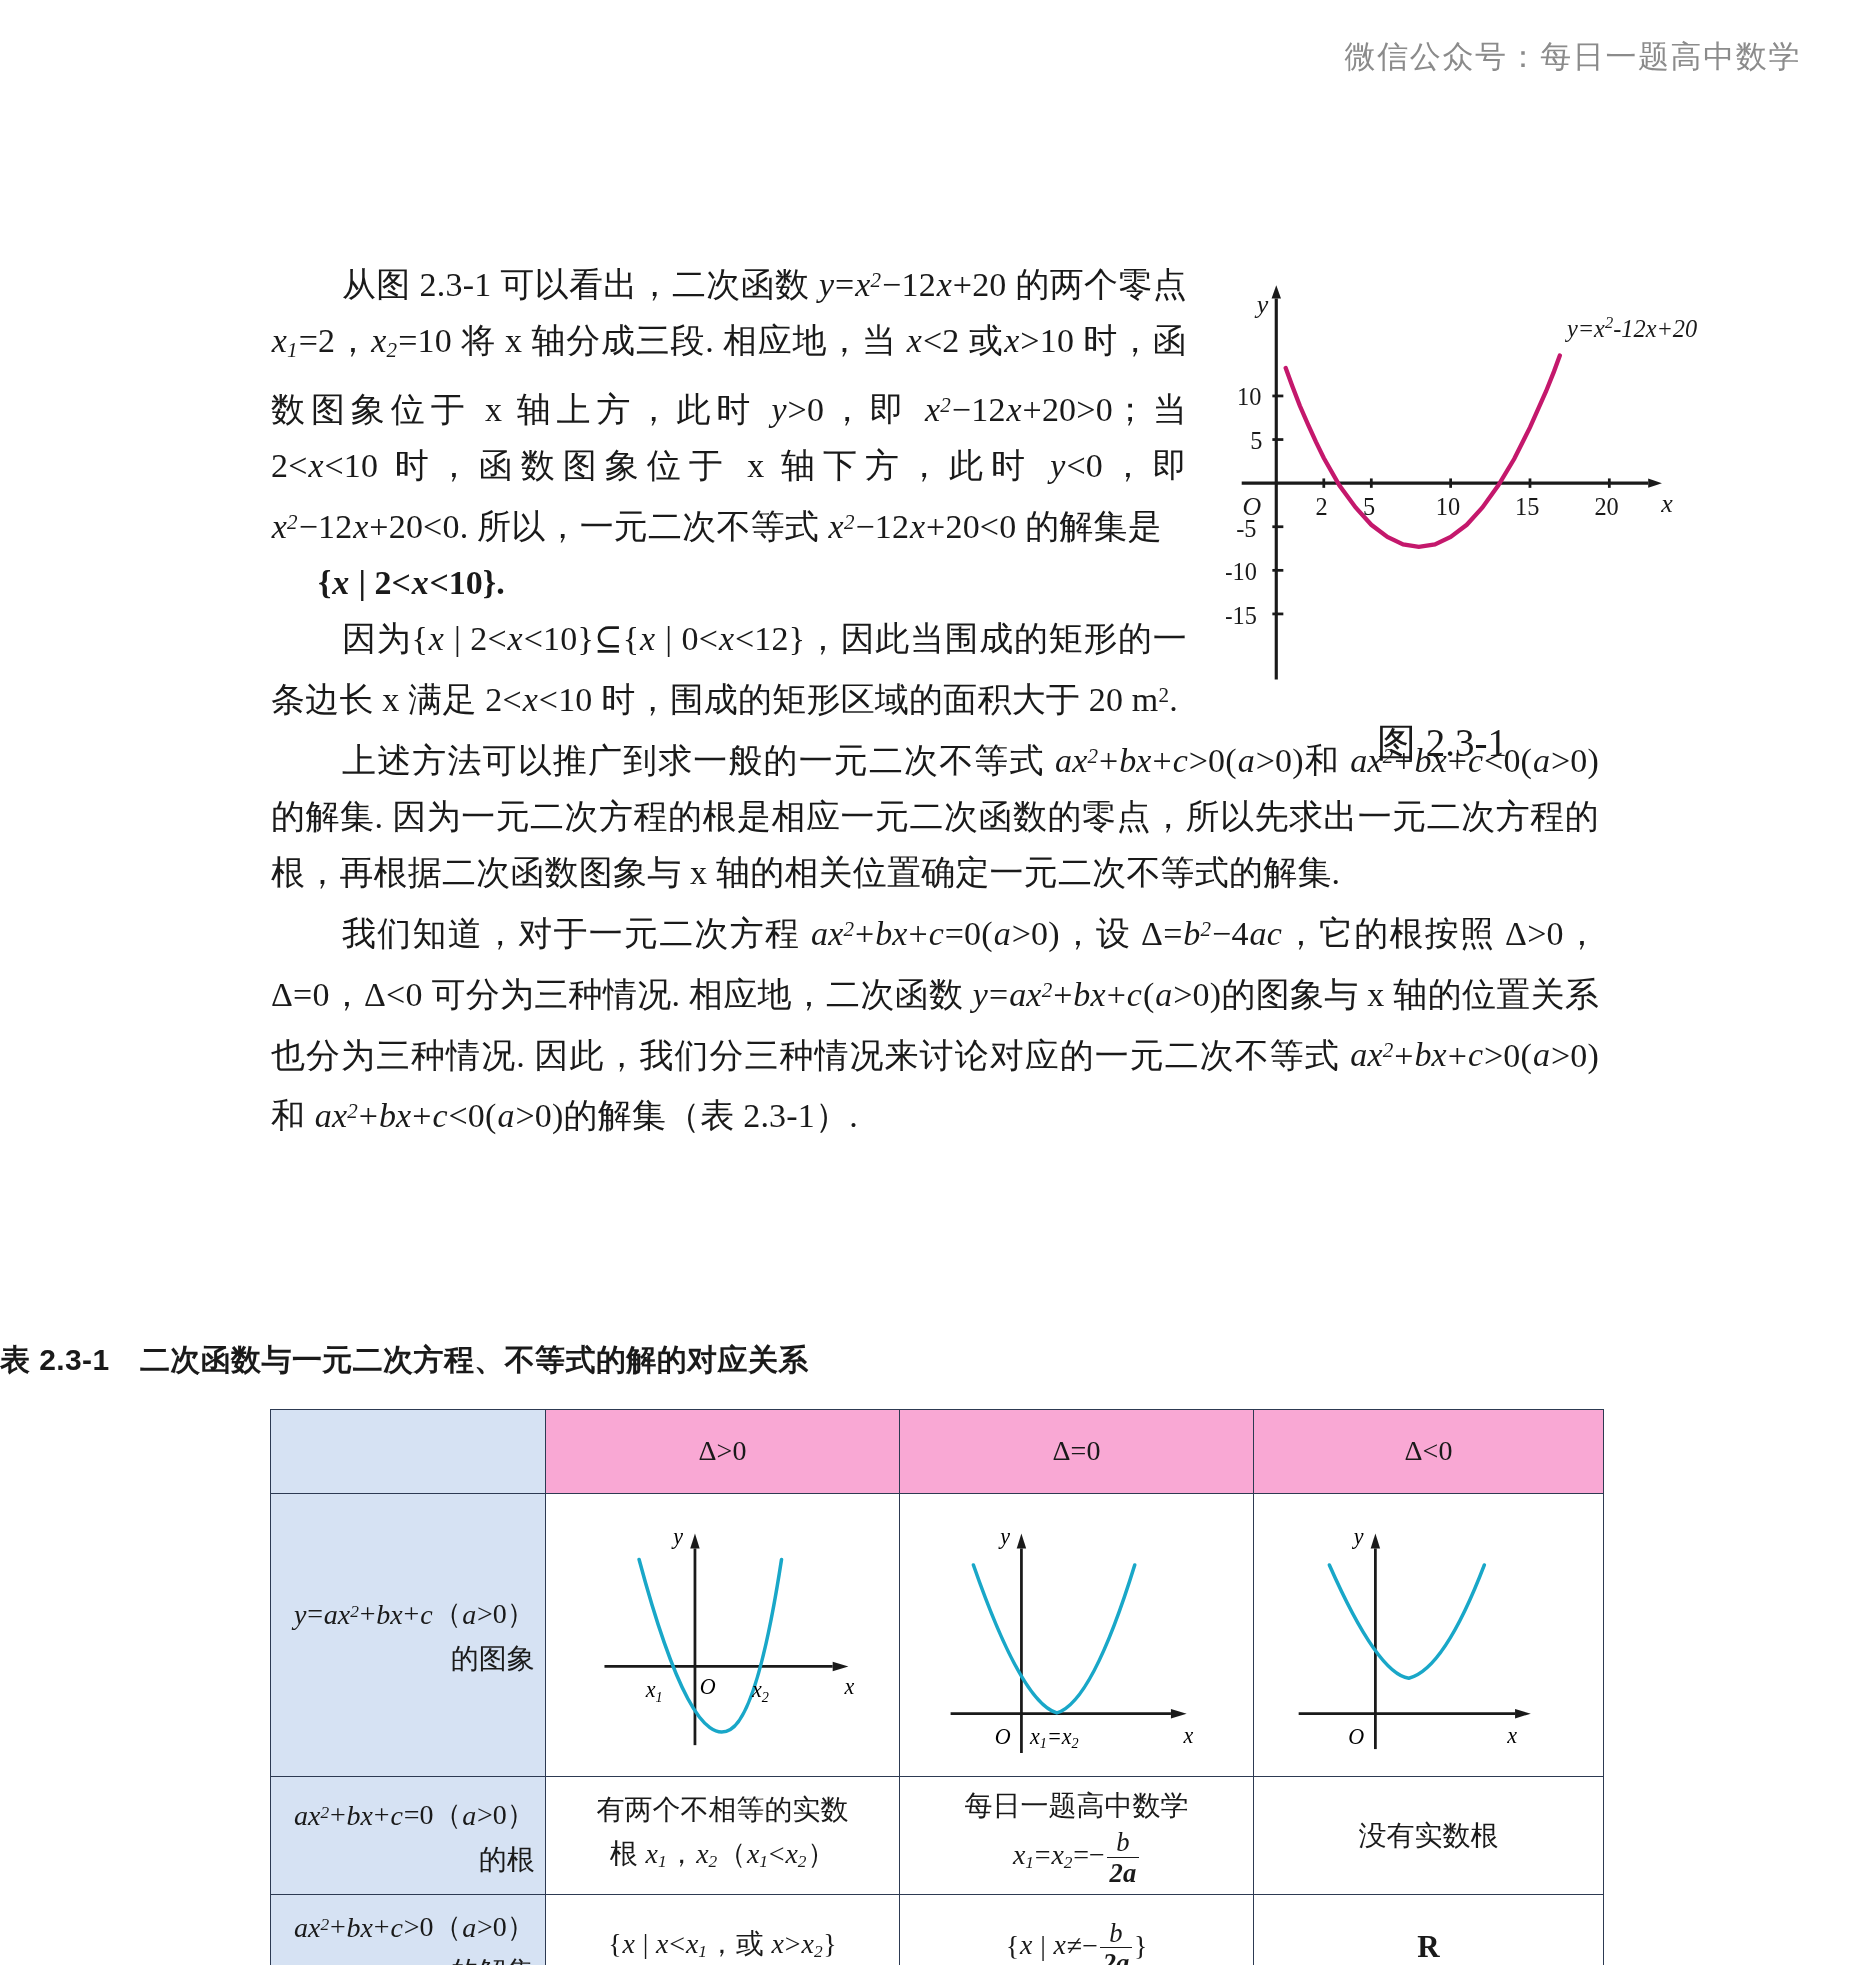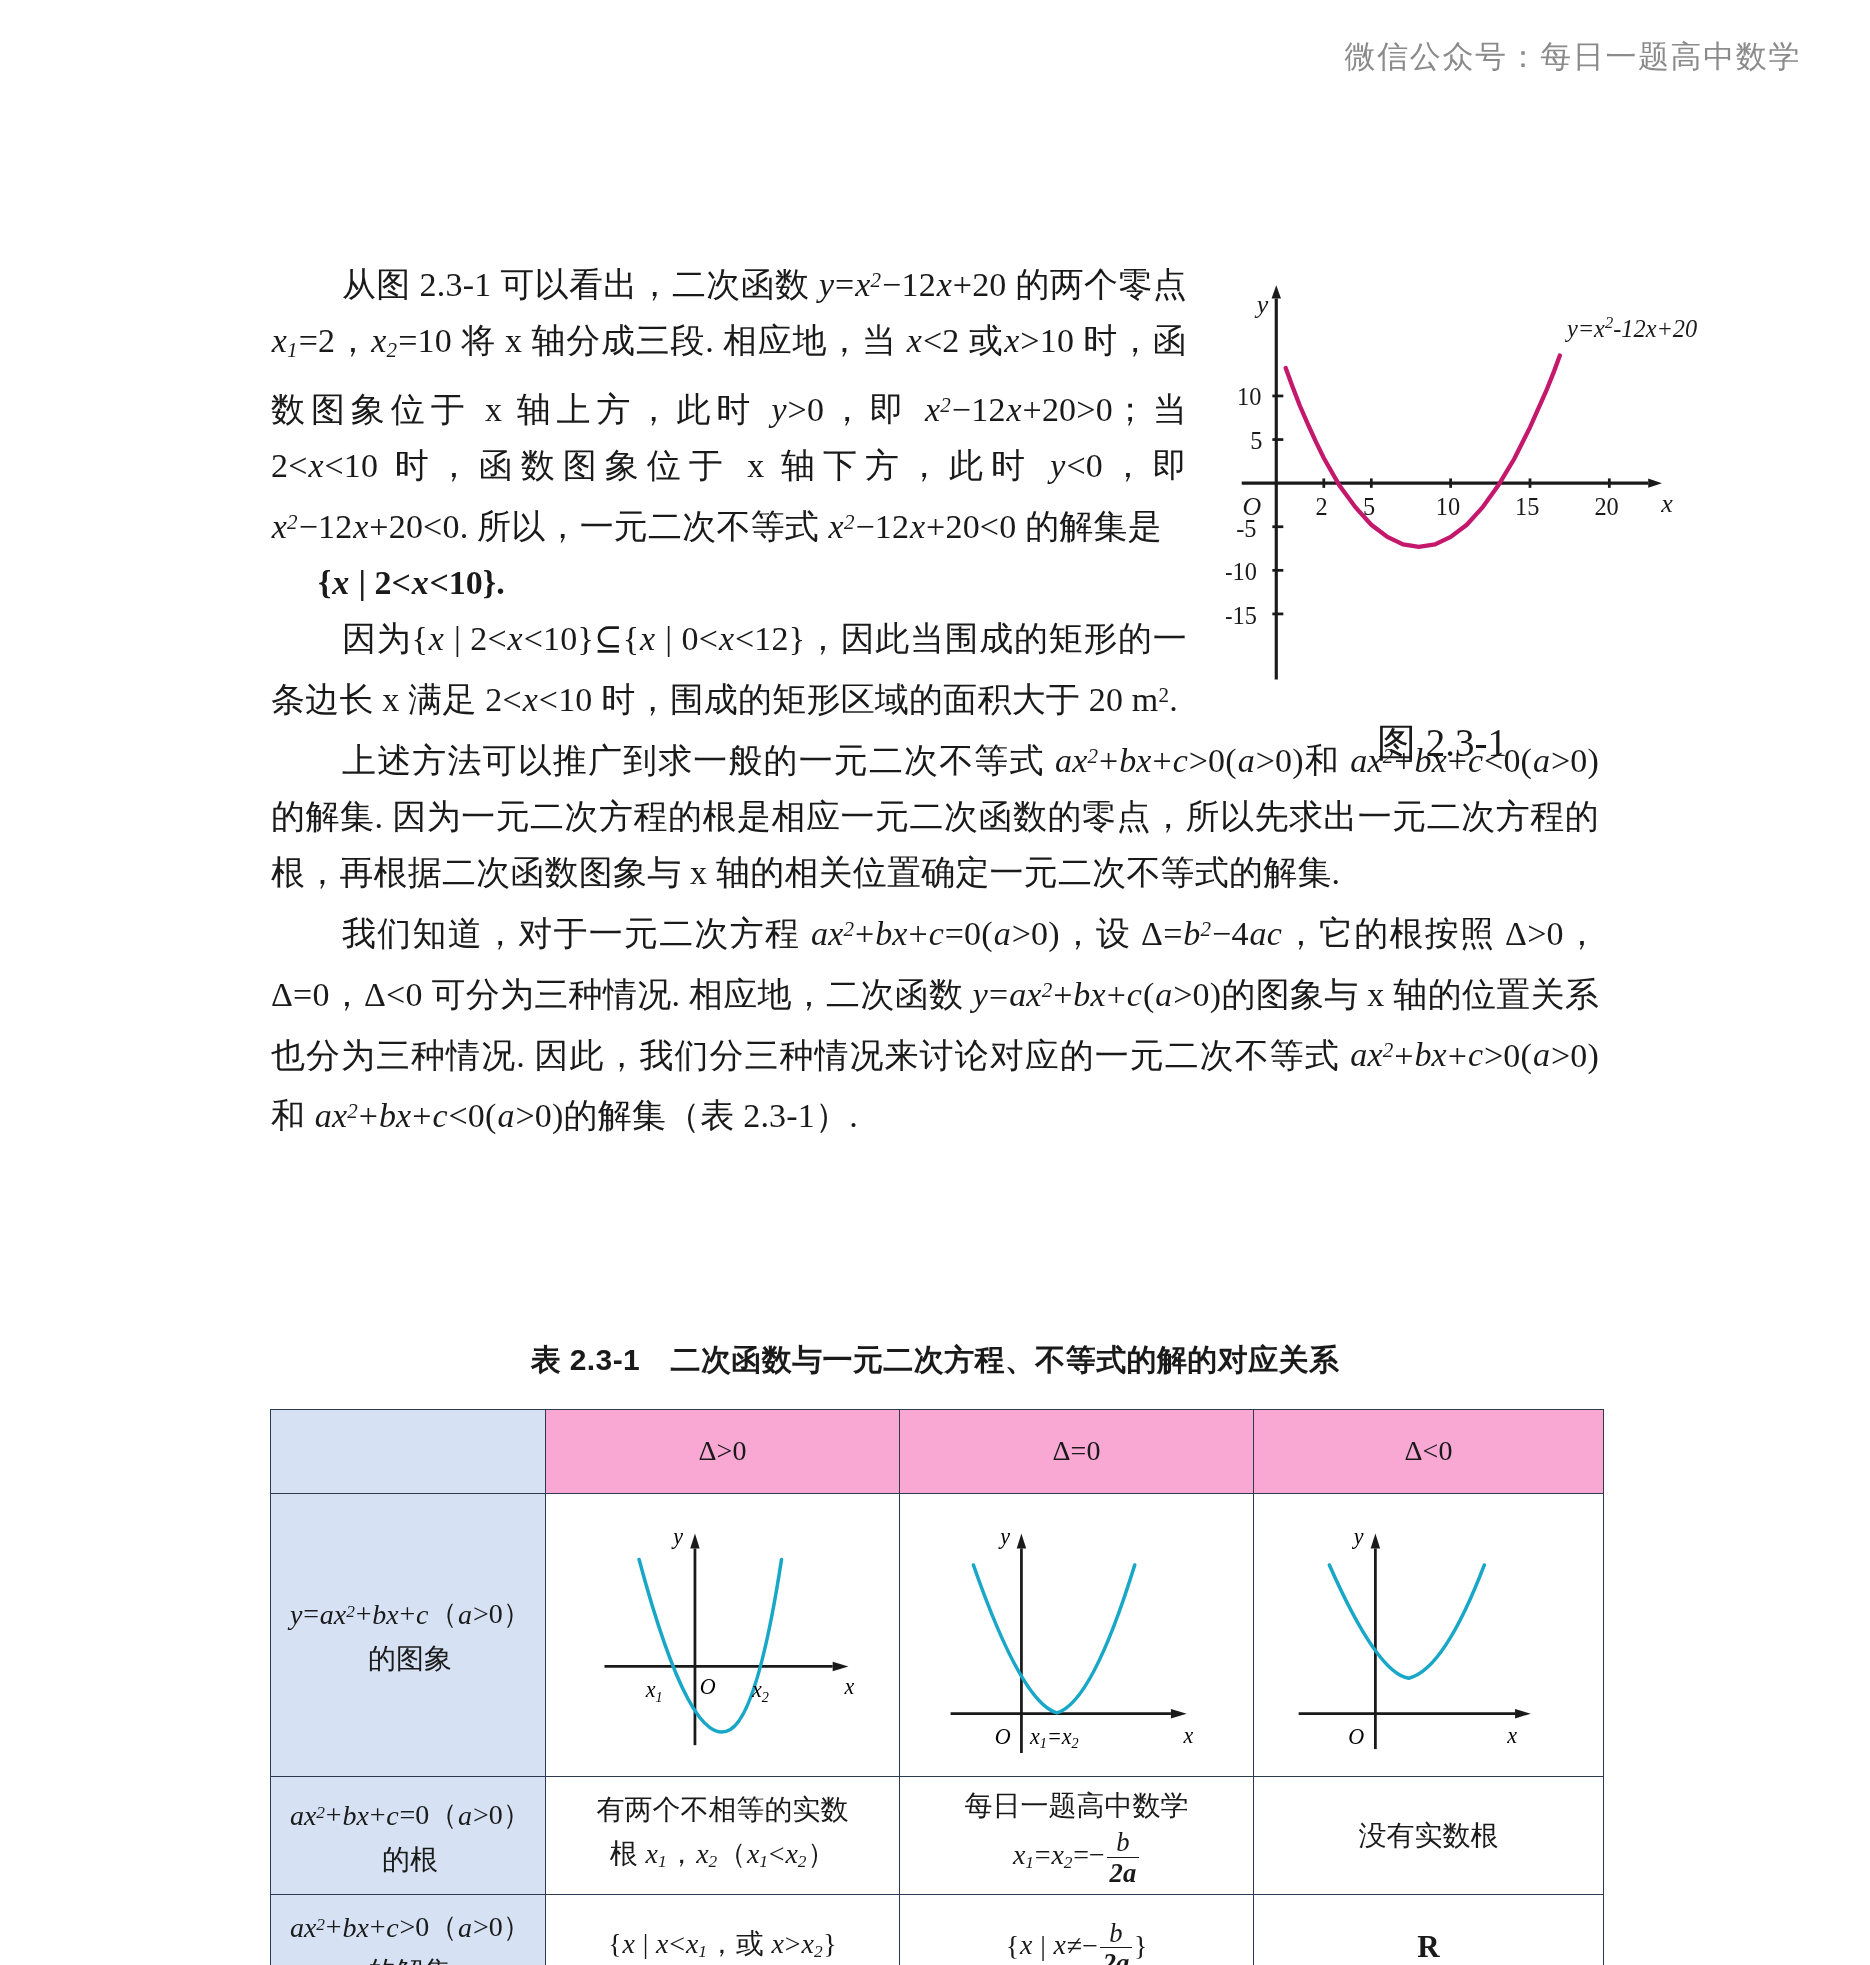--- a/index.html
+++ b/index.html
@@ -89,21 +89,20 @@
     margin-top: 4.7px;
     padding-right: 55px;
   }
 
   
   .table-title {
     position: absolute;
     left: 0;
     top: 1340px;
     width: 1870px;
-    text-align: center;
     font-family: "Liberation Sans", "DejaVu Sans", sans-serif;
     font-weight: bold;
     font-size: 30px;
     letter-spacing: 0.4px;
   }
 
   table.maintable {
     position: absolute;
     left: 270px;
     top: 1409px;
@@ -114,21 +113,21 @@
   table.maintable td {
     border: 1.2px solid #2d3a52;
     vertical-align: middle;
     font-size: 28px;
     line-height: 44px;
     padding: 7px 10.2px;
     text-align: center;
   }
   table.maintable td.rowhead {
     background: #d6e2f3;
-    text-align: center;
+    text-align: right;
     padding-left: 14px;
   }
   table.maintable thead td {
     background: #f9a8d4;
     height: 59px;
     padding: 11.8px 10.2px;
   }
   table.maintable thead td.corner { background: #d6e2f3; }
   .col-a { width: 275px; }
   .col-b { width: 354px; }

